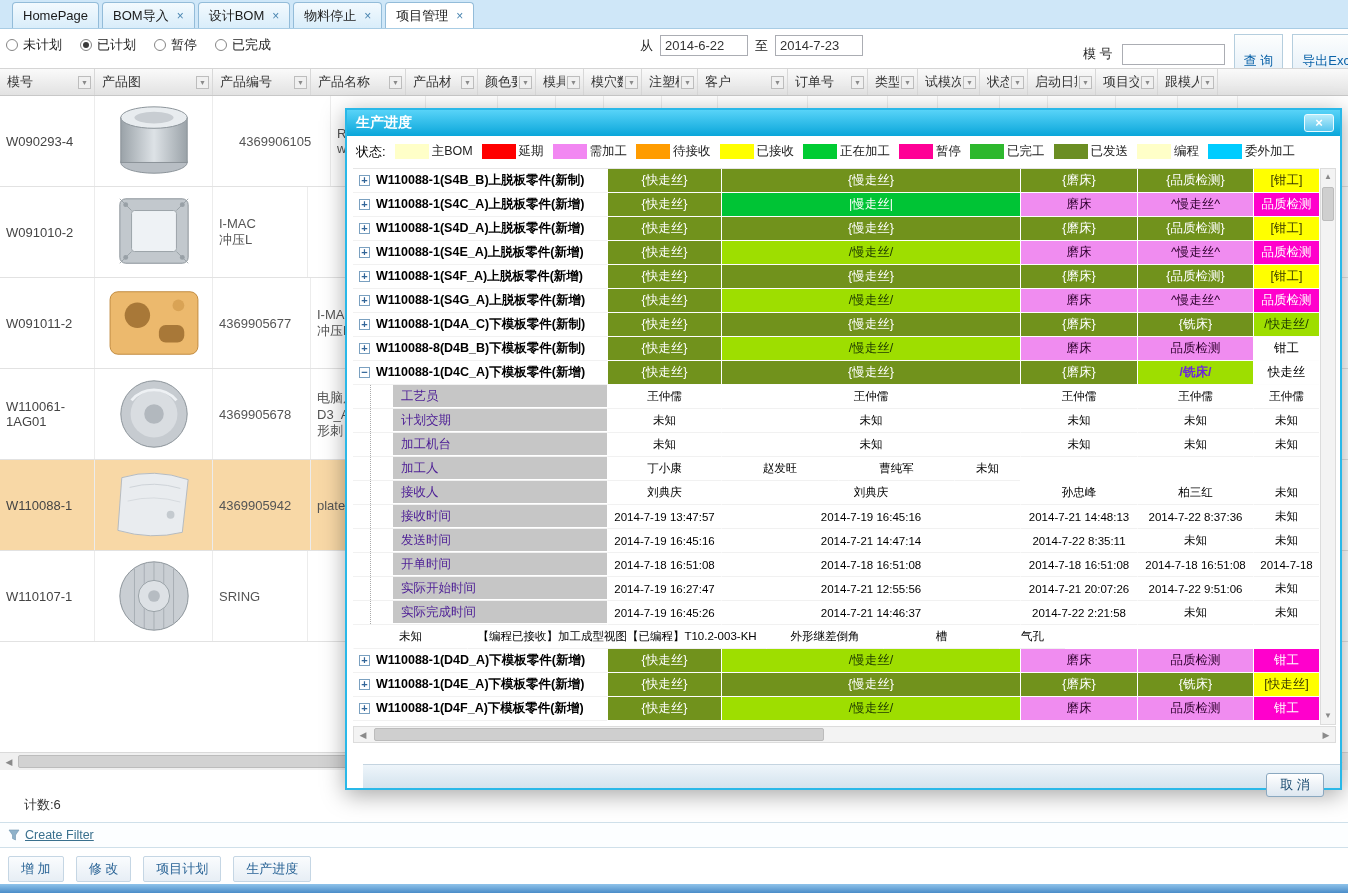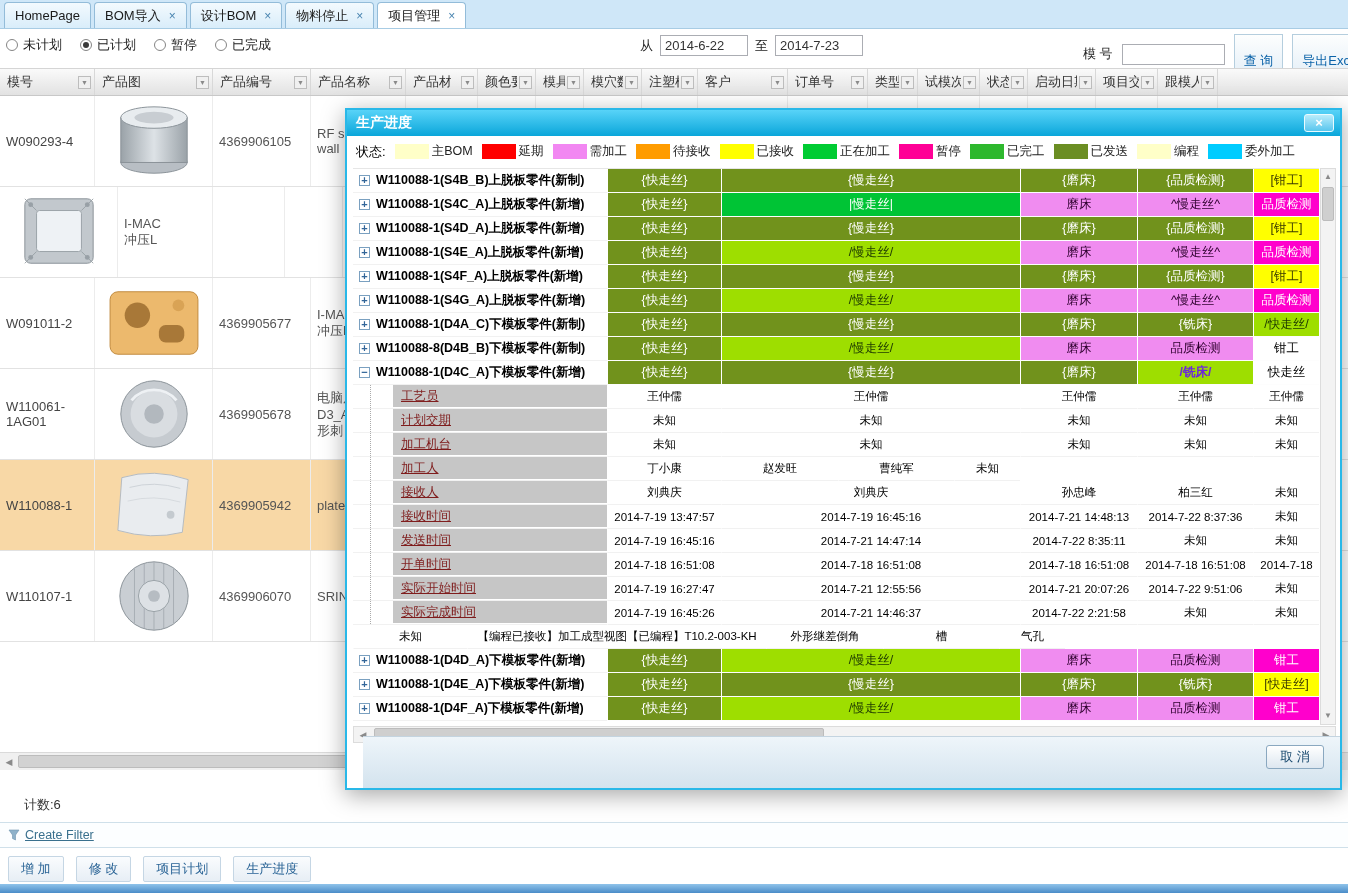--- a/index.html
+++ b/index.html
@@ -1,20 +1,20 @@
 <!DOCTYPE html>
 <html><head>
 <meta charset="utf-8">
 <style>
   * { margin:0; padding:0; box-sizing:border-box; }
   html,body { width:1348px; height:893px; overflow:hidden; }
   body { position:relative; background:#fff; font-family:"Liberation Sans","DejaVu Sans",sans-serif; font-size:13px; color:#222; }
 
   
-  .tab-bar { position:absolute; top:0; left:0; right:0; height:29px; background:#cfe7f8; border-bottom:1px solid #a8cce4; display:flex; align-items:flex-end; padding-left:4px; gap:3px; }
+  .tab-bar { position:absolute; top:0; left:0; right:0; height:29px; background:#cfe7f8; border-bottom:1px solid #a8cce4; display:flex; align-items:flex-end; padding-left:12px; gap:3px; }
   .tab { height:26px; display:flex; align-items:center; padding:0 10px; border:1px solid #93bcd9; border-bottom:none; border-radius:4px 4px 0 0; background:linear-gradient(#f3fafe,#d9edfa); color:#1a1a1a; white-space:nowrap; }
   .tab.active { background:#fff; }
   .tab-close { margin-left:8px; color:#4a85b0; font-size:12px; line-height:10px; }
 
   
   .filter-bar { position:absolute; top:29px; left:0; right:0; height:33px; background:#fff; }
   .status-radios { position:absolute; left:6px; top:7px; display:flex; }
   .radio-item { display:inline-flex; align-items:center; margin-right:18px; gap:5px; }
   .radio-circle { width:12px; height:12px; border-radius:50%; border:1px solid #858585; background:#fff; position:relative; flex:none; }
   .radio-circle.checked::after { content:''; position:absolute; left:2px; top:2px; width:6px; height:6px; border-radius:50%; background:#3a3a3a; }
@@ -64,29 +64,29 @@
 
   .modal-grid { position:absolute; left:6px; top:58px; width:966px; height:557px; overflow:hidden; border-top:1px solid #e6e6e6; background:#fff; }
   .mrow { display:flex; height:24px; }
   .mtree { width:254px; flex:none; display:flex; align-items:center; background:#fff; border-bottom:1px solid #f1f1f1; overflow:hidden; }
   .expander { width:11px; height:11px; flex:none; margin:0 6px; border:1px solid #7aa0c0; background:#fff; color:#336699; font-size:11px; line-height:8px; text-align:center; font-weight:bold; }
   .mlabel { font-weight:bold; font-size:12.5px; white-space:nowrap; color:#000; }
   .mcell { flex:none; display:flex; align-items:center; justify-content:center; font-size:12.5px; border-left:1px solid #fff; border-bottom:1px solid #fdfdfd; overflow:hidden; white-space:nowrap; }
   .c1{width:114px} .c2{width:299px} .c3{width:117px} .c4{width:116px} .c5{width:66px}
   .mrow.detail .mtree { padding-left:40px; position:relative; }
   .mrow.detail .mtree::before { content:''; position:absolute; left:17px; top:0; bottom:0; border-left:1px dotted #aaa; }
-  .dlabel { flex:1; align-self:stretch; background:#c6c6c6; display:flex; align-items:center; padding-left:8px; font-size:12.5px; color:#7f1d1d; border-bottom:1px solid #fff;text-decoration:underline; }
+  .dlabel { flex:1; align-self:stretch; background:#c6c6c6; display:flex; align-items:center; padding-left:8px; font-size:12.5px; color:#4c1d95; border-bottom:1px solid #fff; }
   .mcell.dval { background:#fff; color:#000; border-bottom:1px solid #f1f1f1; font-size:11.5px; }
 
   .vscroll { position:absolute; left:973px; top:58px; width:16px; height:557px; background:#f3f3f3; border:1px solid #dcdcdc; }
   .vscroll .va { position:absolute; left:0; width:14px; height:14px; color:#8a8a8a; font-size:8px; text-align:center; line-height:14px; }
   .vscroll .vthumb { position:absolute; left:1px; top:18px; width:12px; height:34px; background:#cfcfcf; border:1px solid #bcbcbc; border-radius:2px; }
   .modal-hscroll { position:absolute; left:6px; top:616px; width:983px; height:17px; background:#f3f3f3; border:1px solid #dcdcdc; }
   .modal-hscroll .sb-thumb { position:absolute; left:20px; top:1px; width:450px; height:13px; background:#cfcfcf; border:1px solid #bcbcbc; border-radius:2px; }
-  .modal-footer { position:absolute; left:16px; right:0; bottom:0; height:52px; background:linear-gradient(#eef5fa,#d3e3ee); border-top:1px solid #c4d4e0; }
+  .modal-footer { position:absolute; left:16px; right:0; bottom:0; height:24px; background:linear-gradient(#eef5fa,#d3e3ee); border-top:1px solid #c4d4e0; }
   .cancel-btn { position:absolute; right:16px; top:8px; width:58px; height:24px; background:linear-gradient(#ffffff,#dde7f0); border:1px solid #8aa8c0; border-radius:3px; color:#17486e; text-align:center; line-height:22px; font-size:13px; }
 </style>
 </head>
 <body>
 
 <div class="tab-bar" id="tab-bar">
     <div class="tab">
       <span class="tab-label">HomePage</span>
     </div>
     <div class="tab">
@@ -219,38 +219,39 @@
                 <stop offset="0" stop-color="#9aa2a8"></stop>
                 <stop offset=".5" stop-color="#dde2e6"></stop>
                 <stop offset="1" stop-color="#9aa2a8"></stop>
               </linearGradient>
             </defs>
             <ellipse cx="53" cy="64" rx="34" ry="11" fill="#b8bec4" stroke="#8a9298"></ellipse>
             <rect x="19" y="18" width="68" height="46" fill="url(#cg1)" stroke="#8a9298"></rect>
             <ellipse cx="53" cy="18" rx="34" ry="11" fill="#e8ecef" stroke="#8a9298"></ellipse>
             <ellipse cx="53" cy="18" rx="20" ry="6" fill="#c8cdd2"></ellipse>
           </svg></span></div>
-      <div class="gcell pno" style="width: 98px;">4369906105</div>
+      <div class="gcell pno" style="width: 98px; margin-left: 20px;">4369906105</div>
       <div class="gcell pname" style="width: 95px;">RF sh
 wall</div>
       <div class="gcell" style="width: 72px;"></div>
       <div class="gcell" style="width: 58px;"></div>
       <div class="gcell" style="width: 48px;"></div>
       <div class="gcell" style="width: 58px;"></div>
       <div class="gcell" style="width: 56px;"></div>
       <div class="gcell" style="width: 90px;"></div>
       <div class="gcell" style="width: 80px;"></div>
       <div class="gcell" style="width: 50px;"></div>
       <div class="gcell" style="width: 62px;"></div>
       <div class="gcell" style="width: 48px;"></div>
       <div class="gcell" style="width: 68px;"></div>
       <div class="gcell" style="width: 62px;"></div>
       <div class="gcell" style="width: 60px;"></div>
     </div>
     <div class="grow">
+      <div class="gcell mno" style="width: 95px;">W091010-2</div>
       <div class="gcell img" style="width: 118px;"><span class="thumb"><svg viewBox="0 0 106 84">
             <rect x="18" y="8" width="70" height="66" rx="6" fill="#c2c8cd" stroke="#8a9298"></rect>
             <rect x="30" y="20" width="46" height="42" rx="3" fill="#eef2f5" stroke="#9aa2a8"></rect>
             <path d="M18 8 L30 20 M88 8 L76 20 M18 74 L30 62 M88 74 L76 62" stroke="#9aa2a8" fill="none"></path>
             <circle cx="24" cy="14" r="2.5" fill="#98a0a6"></circle>
             <circle cx="82" cy="14" r="2.5" fill="#98a0a6"></circle>
             <circle cx="24" cy="68" r="2.5" fill="#98a0a6"></circle>
             <circle cx="82" cy="68" r="2.5" fill="#98a0a6"></circle>
           </svg></span></div>
       <div class="gcell pname" style="width: 95px;">I-MAC
@@ -346,21 +347,20 @@
       <div class="gcell" style="width: 60px;"></div>
     </div>
     <div class="grow">
       <div class="gcell mno" style="width: 95px;">W110107-1</div>
       <div class="gcell img" style="width: 118px;"><span class="thumb"><svg viewBox="0 0 106 84">
             <circle cx="53" cy="42" r="35" fill="#c9ced3" stroke="#8a9298"></circle>
             <path d="M33 14 v56 M43 9 v66 M53 7 v70 M63 9 v66 M73 14 v56" stroke="#a8aeb4" fill="none"></path>
             <circle cx="53" cy="42" r="16" fill="#dde1e5" stroke="#9aa2a8"></circle>
             <circle cx="53" cy="42" r="6" fill="#b6bcc2"></circle>
           </svg></span></div>
-      <div class="gcell pno" style="width: 98px;">4369906070</div>
       <div class="gcell pname" style="width: 95px;">SRING</div>
       <div class="gcell" style="width: 72px;"></div>
       <div class="gcell" style="width: 58px;"></div>
       <div class="gcell" style="width: 48px;"></div>
       <div class="gcell" style="width: 58px;"></div>
       <div class="gcell" style="width: 56px;"></div>
       <div class="gcell" style="width: 90px;"></div>
       <div class="gcell" style="width: 80px;"></div>
       <div class="gcell" style="width: 50px;"></div>
       <div class="gcell" style="width: 62px;"></div>

